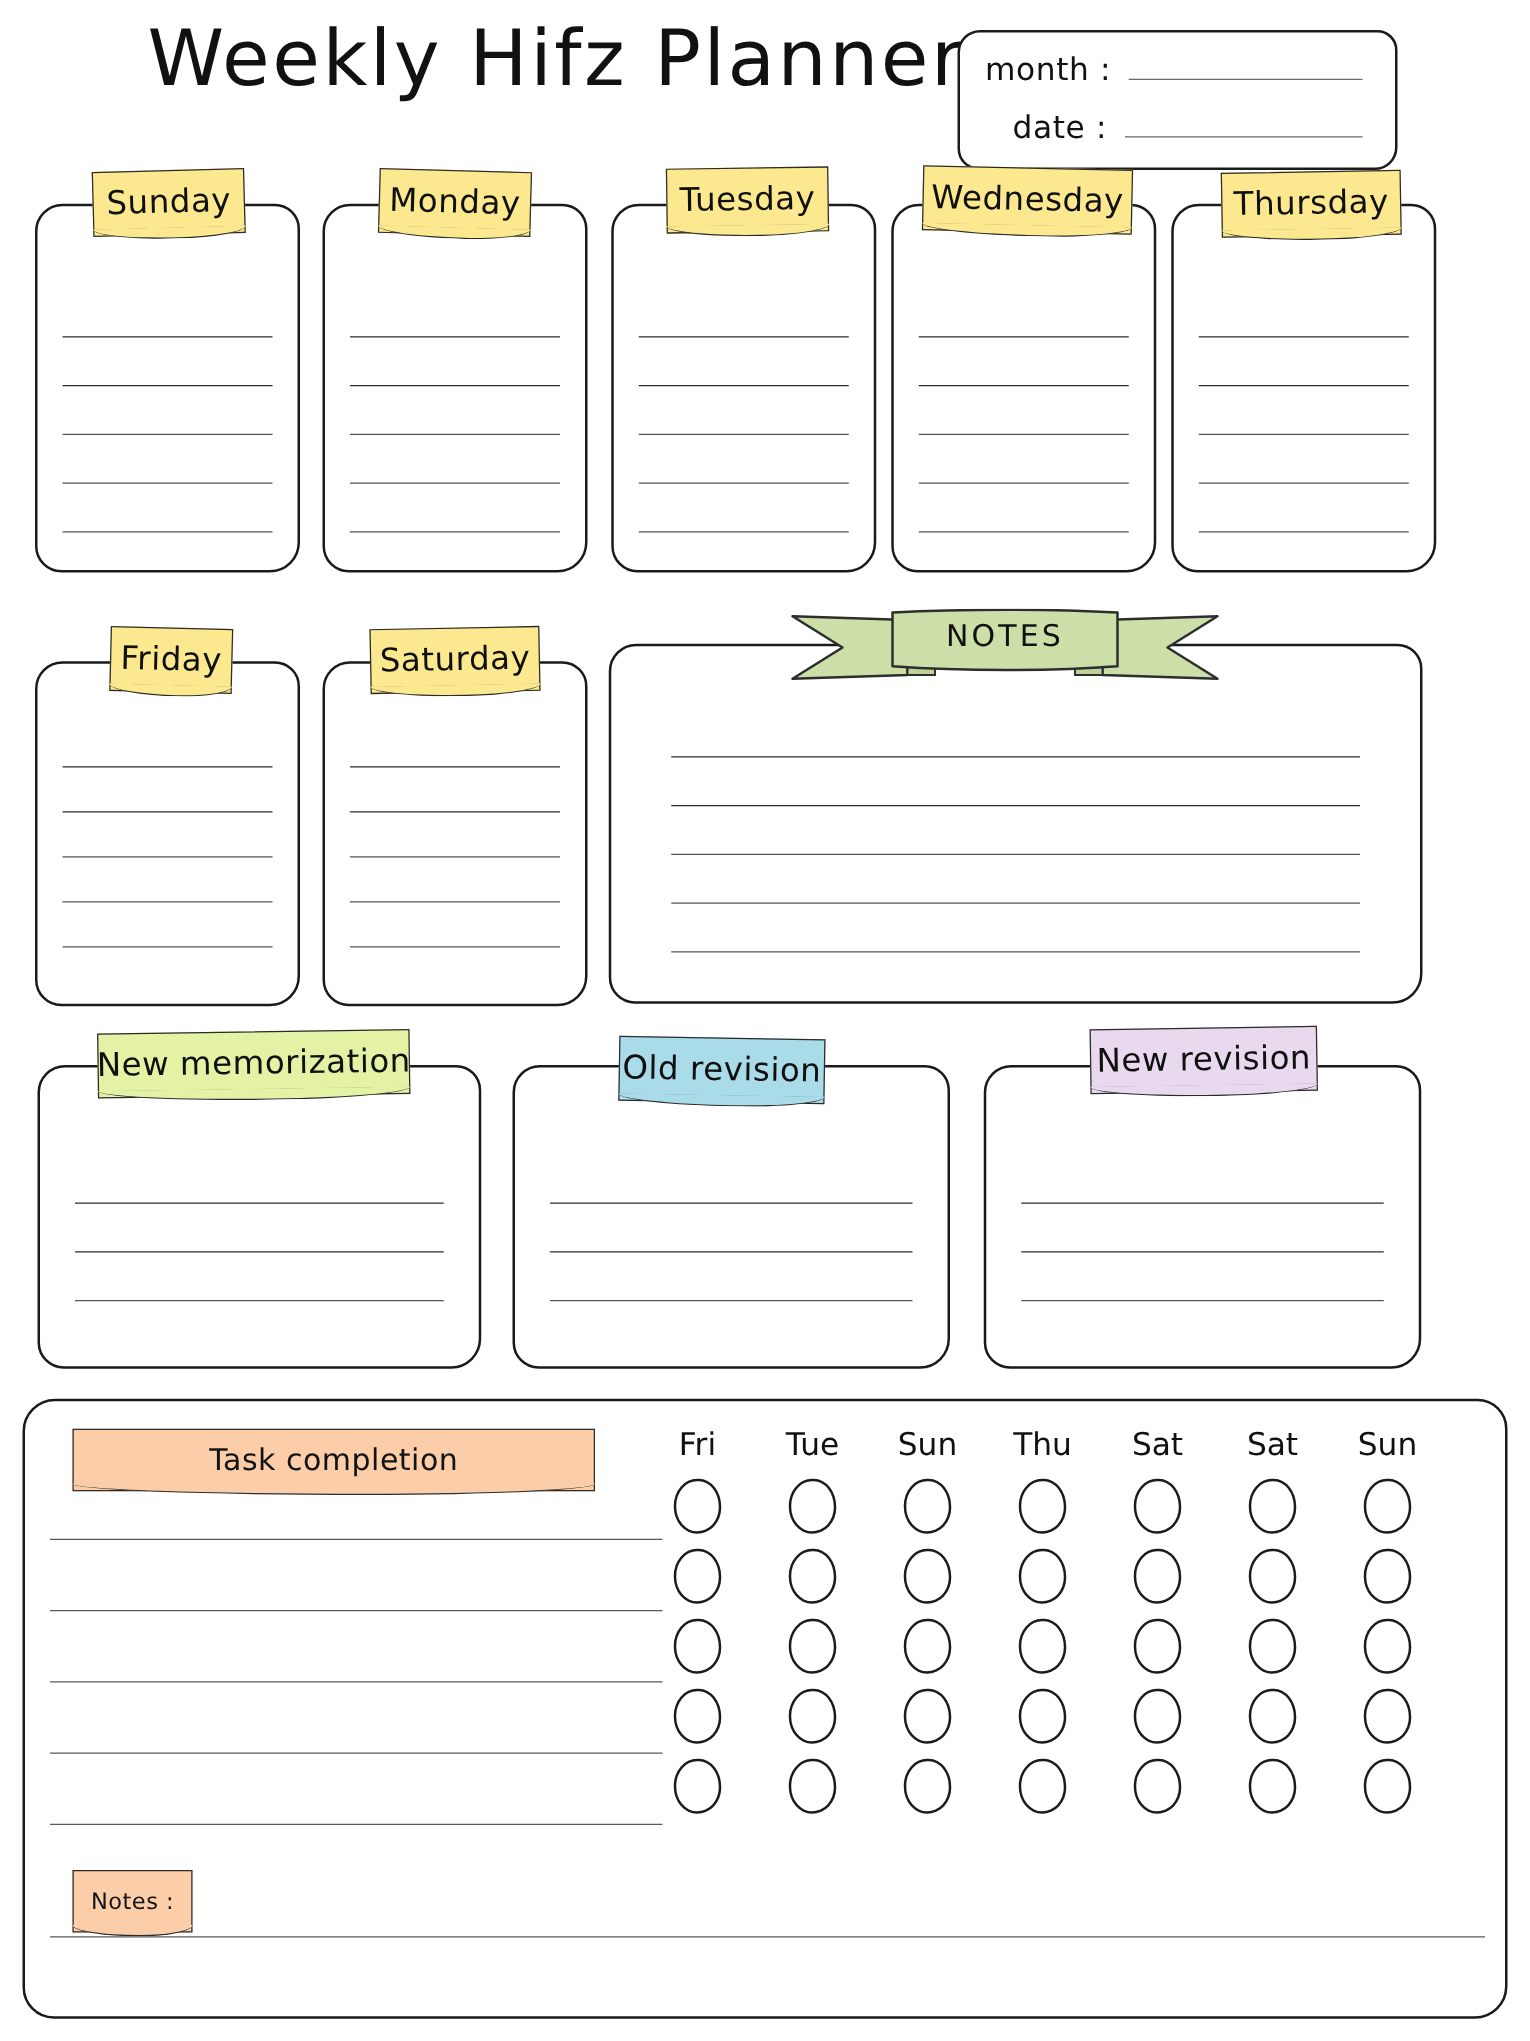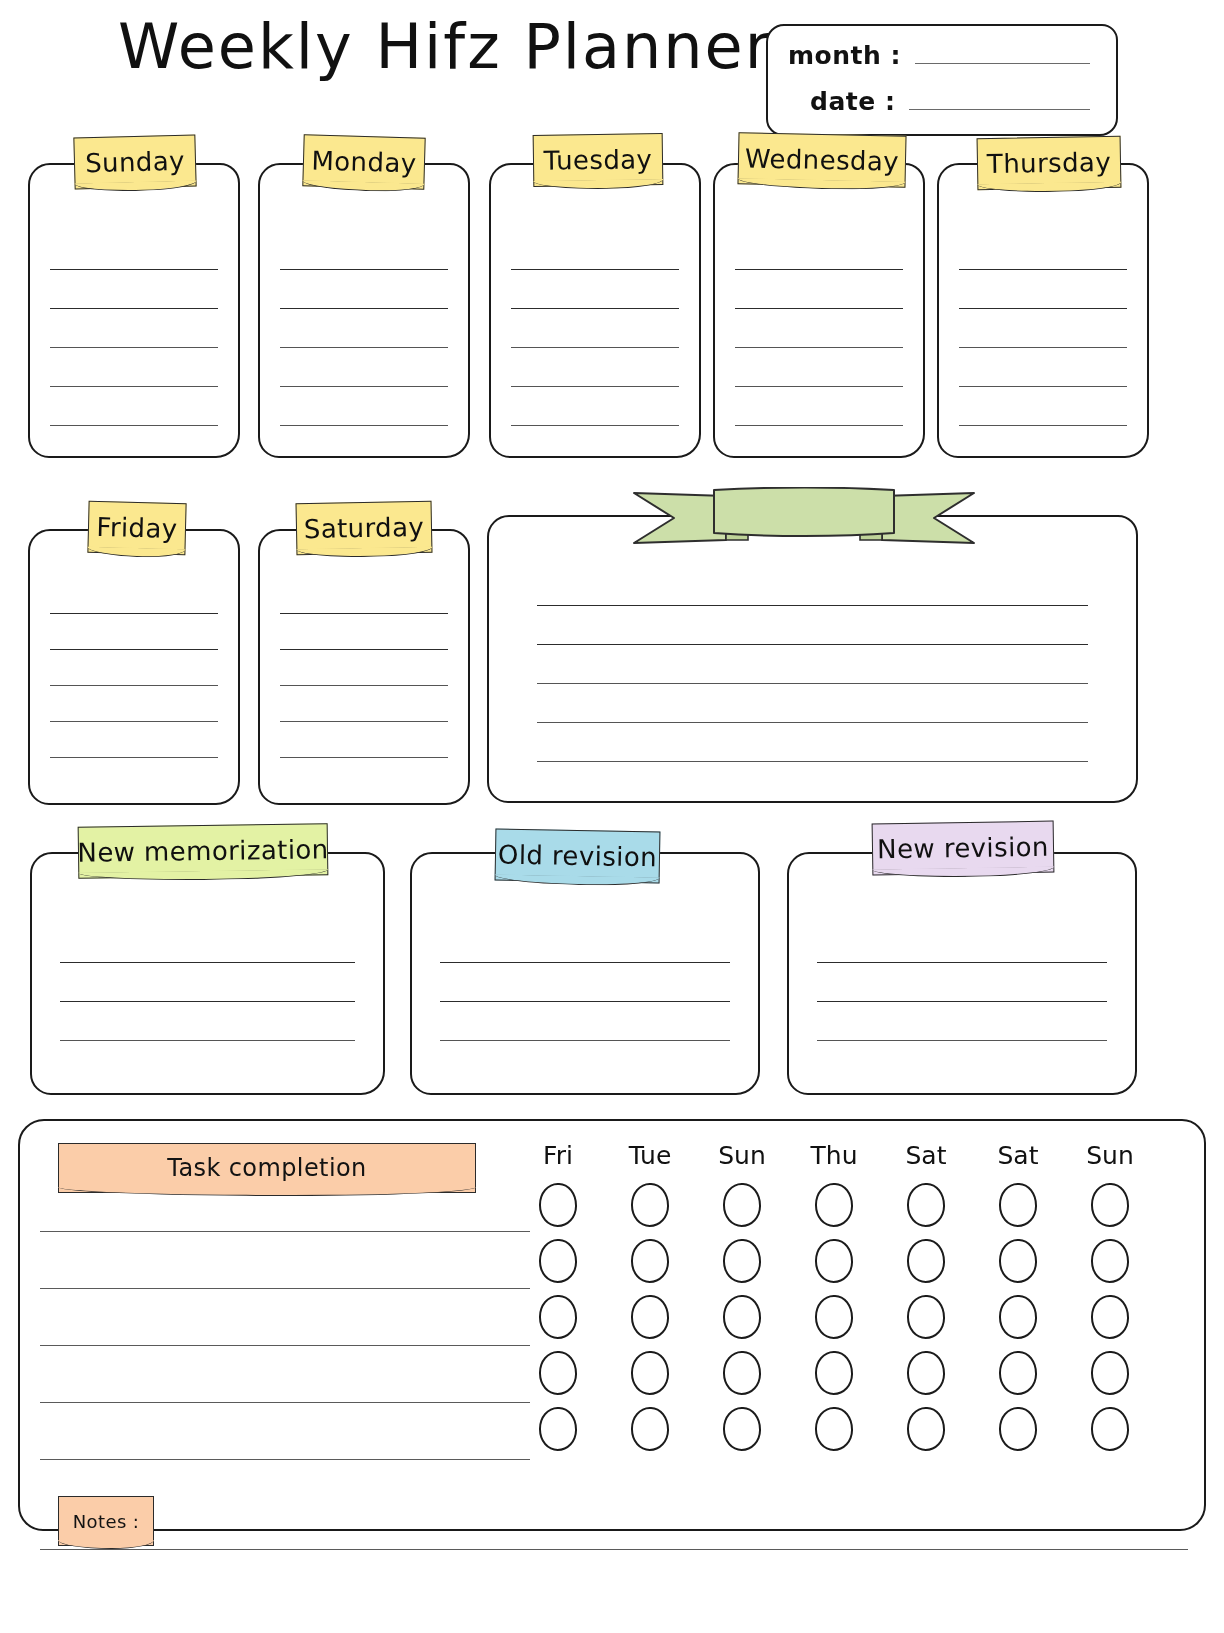--- a/index.html
+++ b/index.html
@@ -95,21 +95,20 @@
   .monthbox {
     position: absolute;
     left: 766px;
     top: 24px;
     width: 352px;
     height: 112px;
     border: 2.4px solid #1a1a1a;
     border-radius: 18px 16px 18px 17px;
     background: #fff;
     padding: 14px 26px 0 20px;
-    font-weight: bold;
   }
   .md-row {
     display: flex;
     align-items: baseline;
     height: 46px;
   }
   .md-label {
     font-size: 25px;
     color: #121212;
     white-space: nowrap;
@@ -309,20 +308,21 @@
 
       <path d="M4 6 L96 9 L96 53 L4 56 L44 31 Z" fill="#ccdfa9" stroke="#2e2e2e" stroke-width="2" stroke-linejoin="round"></path>
 
       <path d="M344 6 L252 9 L252 53 L344 56 L304 31 Z" fill="#ccdfa9" stroke="#2e2e2e" stroke-width="2" stroke-linejoin="round"></path>
 
       <path d="M96 40 L118 40 L118 53 L96 53 Z" fill="#bed398" stroke="#2e2e2e" stroke-width="1.6"></path>
       <path d="M252 40 L230 40 L230 53 L252 53 Z" fill="#bed398" stroke="#2e2e2e" stroke-width="1.6"></path>
 
       <path d="M84 3 C140 0, 210 0, 264 3 L264 46 C210 50, 140 50, 84 46 Z" fill="#ccdfa9" stroke="#2e2e2e" stroke-width="2" stroke-linejoin="round"></path>
     </svg>
+    <div class="ribbon-text">NOTES</div>
   </div>
 
   <div id="category-host">
       <div class="card" style="left: 30px; top: 852px; width: 355px; height: 243px;">
         <div class="rules" style="left: 28px; right: 28px; top: 108px;">
           <div class="rule dark" style="margin-bottom: 38px;"></div>
           <div class="rule dark" style="margin-bottom: 38px;"></div>
           <div class="rule" style="margin-bottom: 38px;"></div>
         </div>
       </div>
@@ -344,21 +344,21 @@
           <div class="rule dark" style="margin-bottom: 38px;"></div>
           <div class="rule dark" style="margin-bottom: 38px;"></div>
           <div class="rule" style="margin-bottom: 38px;"></div>
         </div>
       </div>
       <div class="sticky purple" style="left: 872px; top: 822px; width: 182px; height: 52px; transform: rotate(-0.9deg);">
         <span class="day-label-text">New revision</span>
       </div>
     </div>
 
-  <div class="card" style="left:18px; top:1119px; width:1188px; height:412px; border-radius:26px 24px 26px 25px;">
+  <div class="card" style="left:18px; top:1119px; width:1188px; height:496px; border-radius:26px 24px 26px 25px;">
 
     <div class="sticky peach" style="left:38px; top:22px; width:418px; height:50px; font-size:24px;">
       <span>Task completion</span>
     </div>
 
     <div class="tc-lines" id="tc-lines" style="left:20px; width:490px; top:110px;">
         <div class="tc-line" style="margin-bottom: 56px;"></div>
         <div class="tc-line" style="margin-bottom: 56px;"></div>
         <div class="tc-line" style="margin-bottom: 56px;"></div>
         <div class="tc-line" style="margin-bottom: 56px;"></div>

